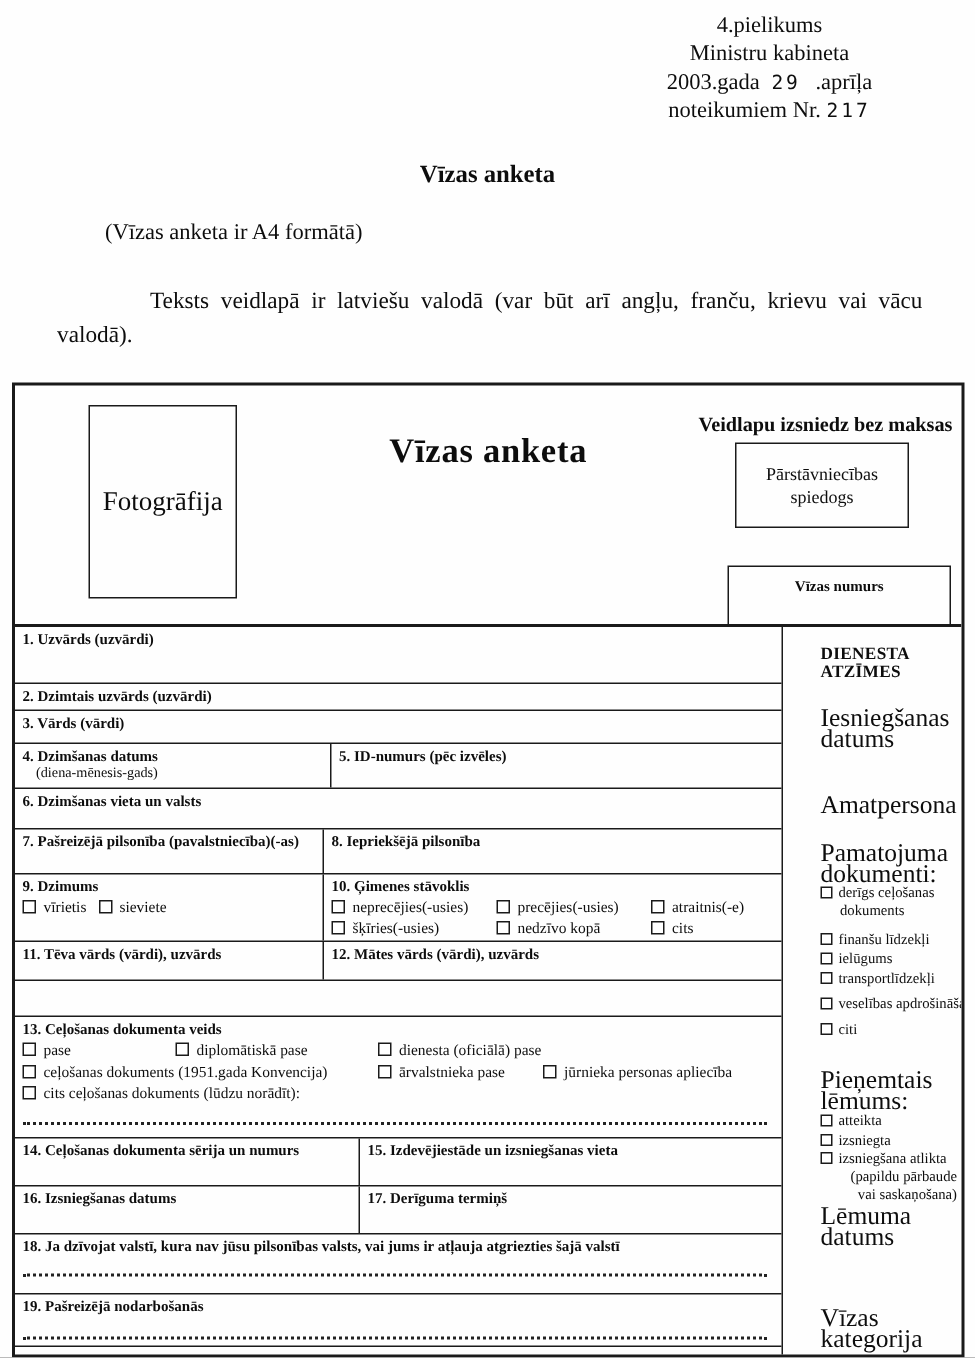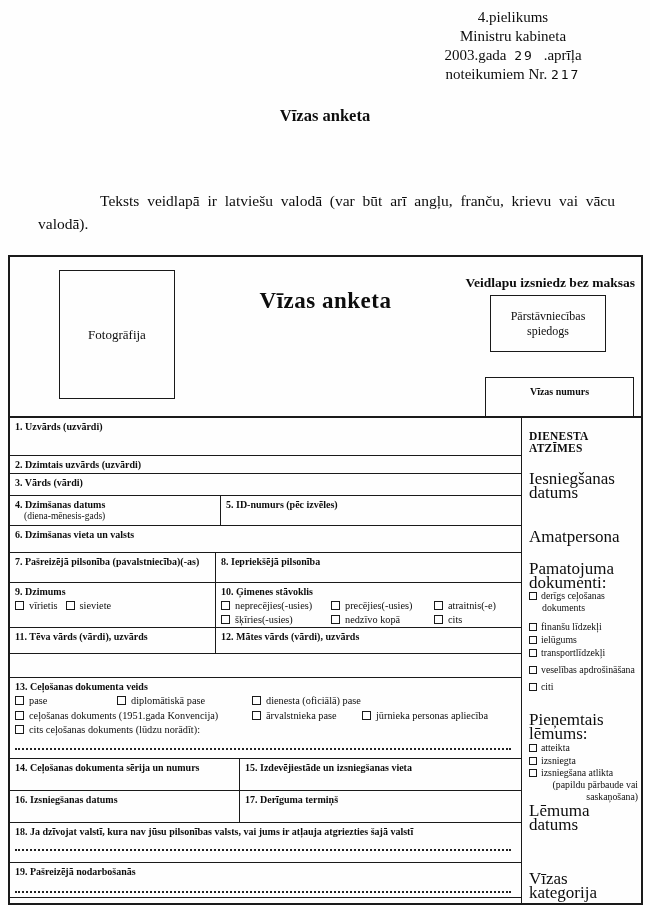--- a/index.html
+++ b/index.html
@@ -17,34 +17,34 @@
   .doc-title { position:absolute; top:106px; left:0; width:650px; text-align:center;
     font-weight:bold; font-size:16.5px; }
   .format-note { position:absolute; top:147px; left:70px; font-size:15px; }
   .lang-note { position:absolute; top:189px; left:38px; width:577px; font-size:15.5px;
     line-height:23px; text-align:justify; text-indent:62px; }
 
   
   .form-box { position:absolute; top:255px; left:8px; width:635px; height:650px;
     border:2px solid #1a1a1a; overflow:hidden; }
   .form-header { position:relative; height:161px; border-bottom:2px solid #1a1a1a; }
-  .photo-box { position:absolute; left:49px; top:13px; width:116px; height:129px;
+  .photo-box { position:absolute; left:49px; top:13px; width:99px; height:129px;
     border:1.5px solid #1a1a1a; display:flex; align-items:center; justify-content:center;
-    font-size:13px; }
+    font-size:18px; }
   .form-title { position:absolute; top:31px; left:0; width:100%; text-align:center;
     font-weight:bold; font-size:23px; letter-spacing:0.5px; }
   .free-note { position:absolute; top:18px; right:6px; font-weight:bold; font-size:13.5px; }
   .stamp-box { position:absolute; left:480px; top:38px; width:116px; height:57px;
     border:1.5px solid #1a1a1a; display:flex; align-items:center; justify-content:center;
     text-align:center; font-size:12px; line-height:15px; padding:0 22px; }
   .visa-num-box { position:absolute; left:475px; top:120px; width:149px; height:41px;
     border:1.5px solid #1a1a1a; text-align:center; font-weight:bold; font-size:10px;
     padding-top:8px; }
 
-  .form-body { display:flex; height:487px; }
+  .form-body { display:flex; height:487px;gap:18px; }
   .left-col { width:512px; border-right:1.7px solid #1a1a1a; }
   .right-col { flex:1; padding:0 3px 0 7px; overflow:hidden; }
 
   .row { display:flex; border-bottom:1.5px solid #1a1a1a; }
   .row:last-child { border-bottom:1.5px solid #1a1a1a; }
   .cell { flex:1; padding:2px 5px; overflow:hidden; }
   .cell + .cell { border-left:1.5px solid #1a1a1a; }
   .w210 { flex:0 0 210px; } .w205 { flex:0 0 205px; } .w229 { flex:0 0 229px; }
   .h38{height:38px}.h18{height:18px}.h22{height:22px}.h30{height:30px}
   .h27{height:27px}.h45{height:45px}.h26{height:26px}
@@ -95,20 +95,21 @@
       <span class="typed date-day">29</span>
       <span>.aprīļa</span>
     </div>
     <div>
       <span>noteikumiem Nr.</span>
       <span class="typed">217</span>
     </div>
   </div>
 
   <div class="doc-title">Vīzas anketa</div>
+  <div class="format-note">(Vīzas anketa ir A4 formātā)</div>
   <p class="lang-note">Teksts veidlapā ir latviešu valodā (var būt arī angļu, franču, krievu vai vācu valodā).</p>
 
   <div class="form-box">
 
     <div class="form-header">
       <div class="photo-box">
         <span>Fotogrāfija</span>
       </div>
       <div class="form-title">Vīzas anketa</div>
       <div class="free-note">Veidlapu izsniedz bez maksas</div>

